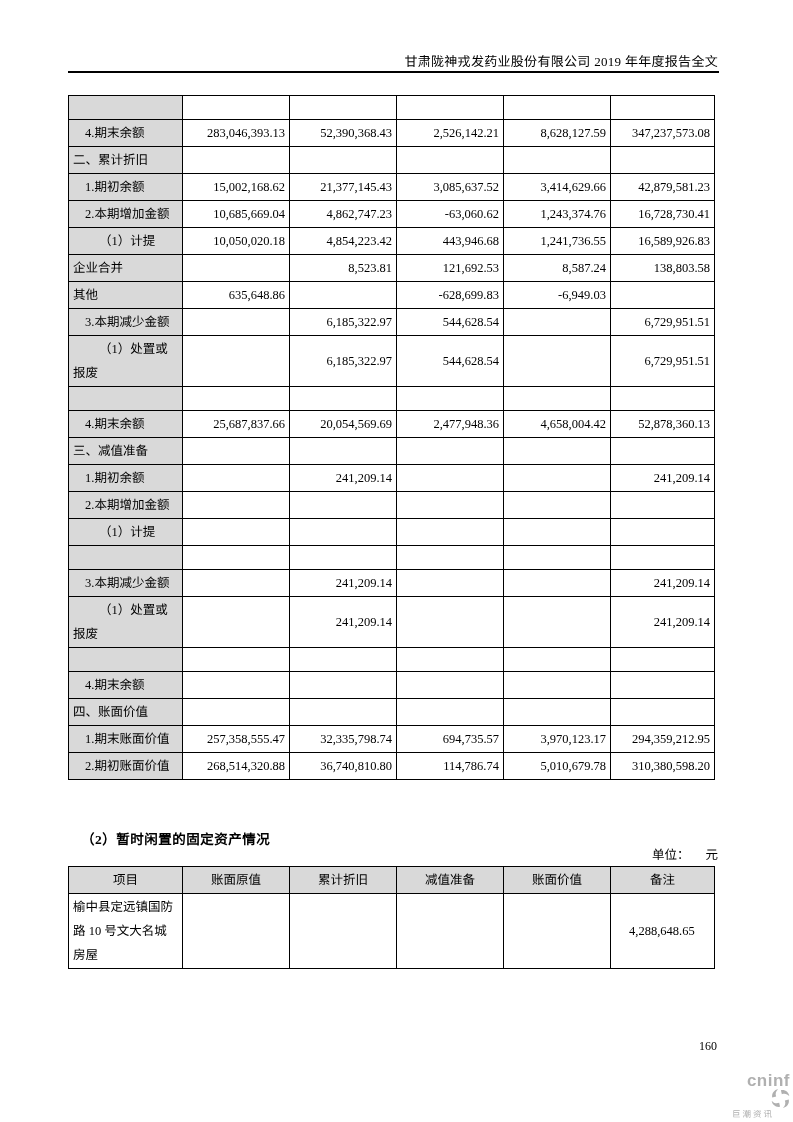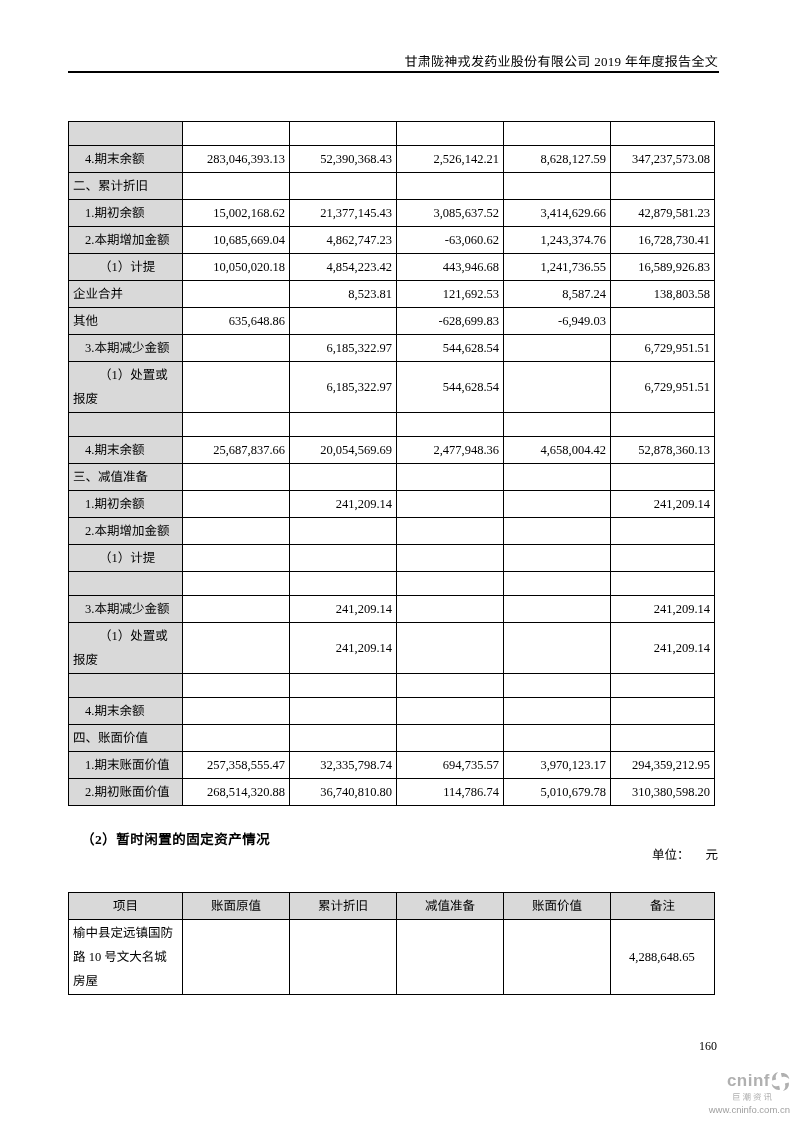--- a/index.html
+++ b/index.html
@@ -25,21 +25,20 @@
   .header-rule {
     position: absolute;
     top: 71px; left: 68px; width: 651px; height: 2px;
     background: #000;
   }
   table.tbl {
     position: absolute;
     border-collapse: collapse;
     table-layout: fixed;
     border: 1.5px solid #000;
-    margin-top: 26px;
   }
   .tbl td, .tbl th {
     border: 1px solid #000;
     font-size: 12.5px;
     font-weight: normal;
     line-height: 24px;
     padding: 1px 4px;
     height: 24px;
     vertical-align: middle;
     overflow: hidden;
@@ -74,21 +73,21 @@
     text-align: center;
     font-size: 12px;
   }
   .logo {
     position: absolute;
     top: 1072px; right: 3px; width: 86px;
     text-align: right;
     font-family: "Liberation Sans", "DejaVu Sans", sans-serif;
     line-height: 1;
   }
-  .logo-row { display: flex; align-items: flex-start; justify-content: flex-end; }
+  .logo-row { display: flex; align-items: flex-end; justify-content: flex-end; flex-direction: column; }
   .logo-brand {
     font-size: 17px;
     font-weight: bold;
     color: #b0b0b0;
     letter-spacing: 0.5px;
   }
   .logo-swirl { margin-left: 1px; }
   .logo-cn {
     color: #b0b0b0;
     font-size: 8.5px;

